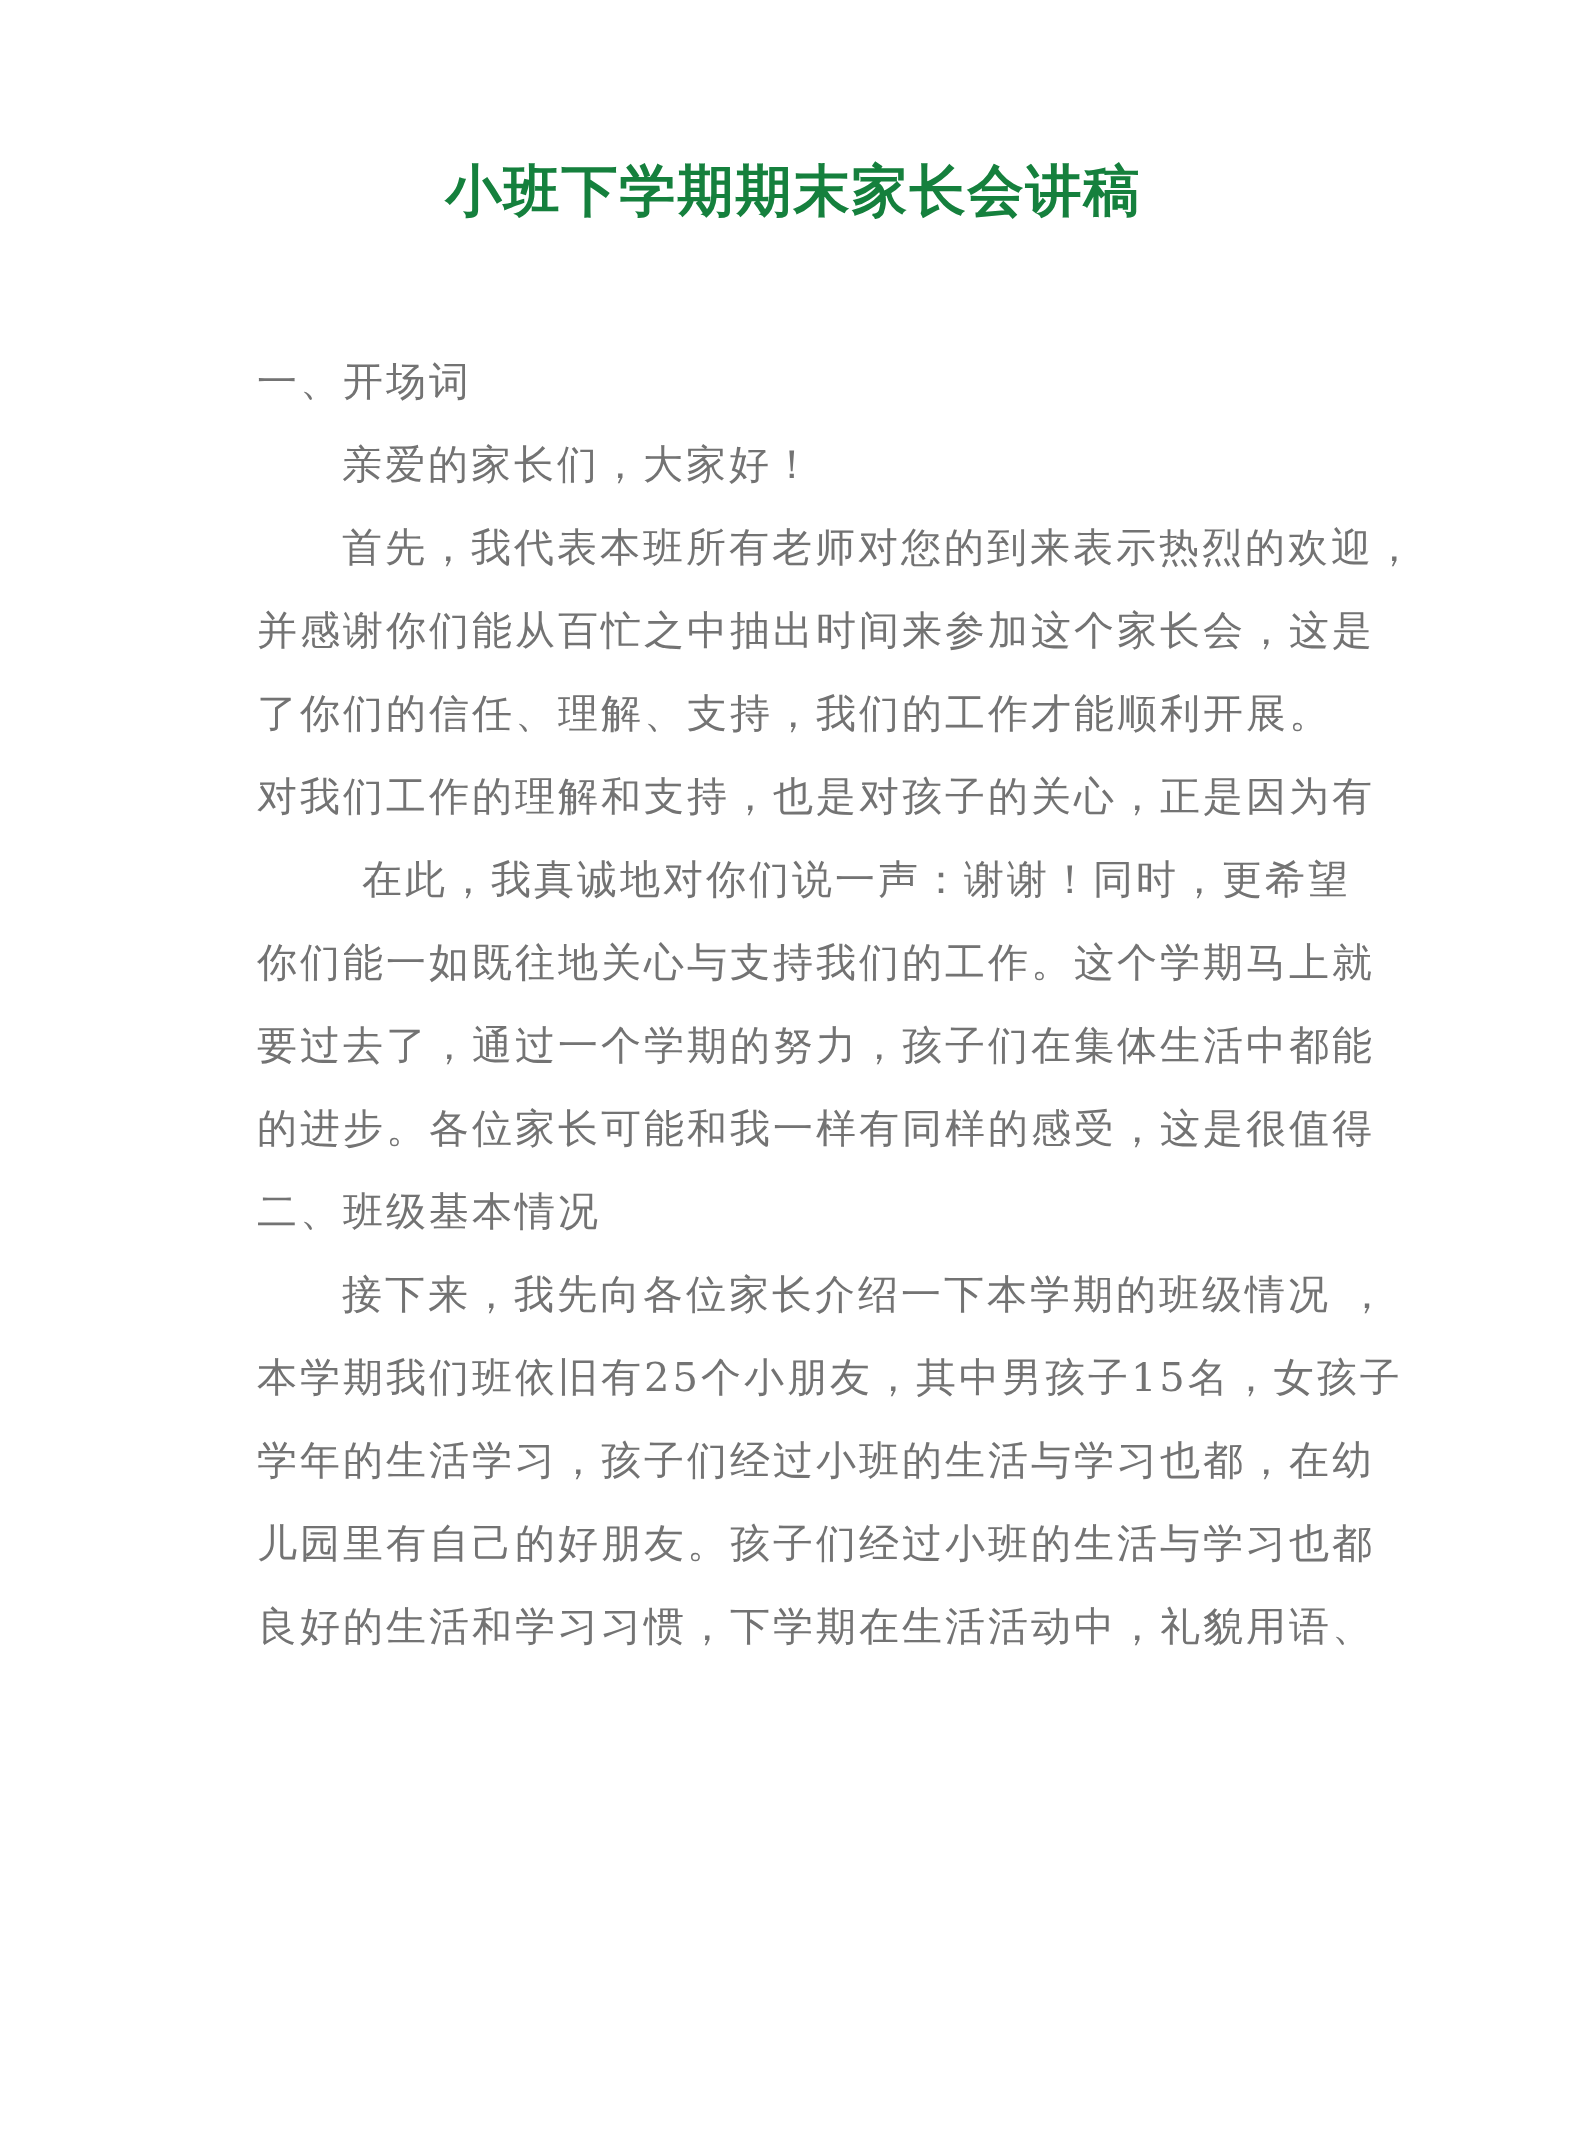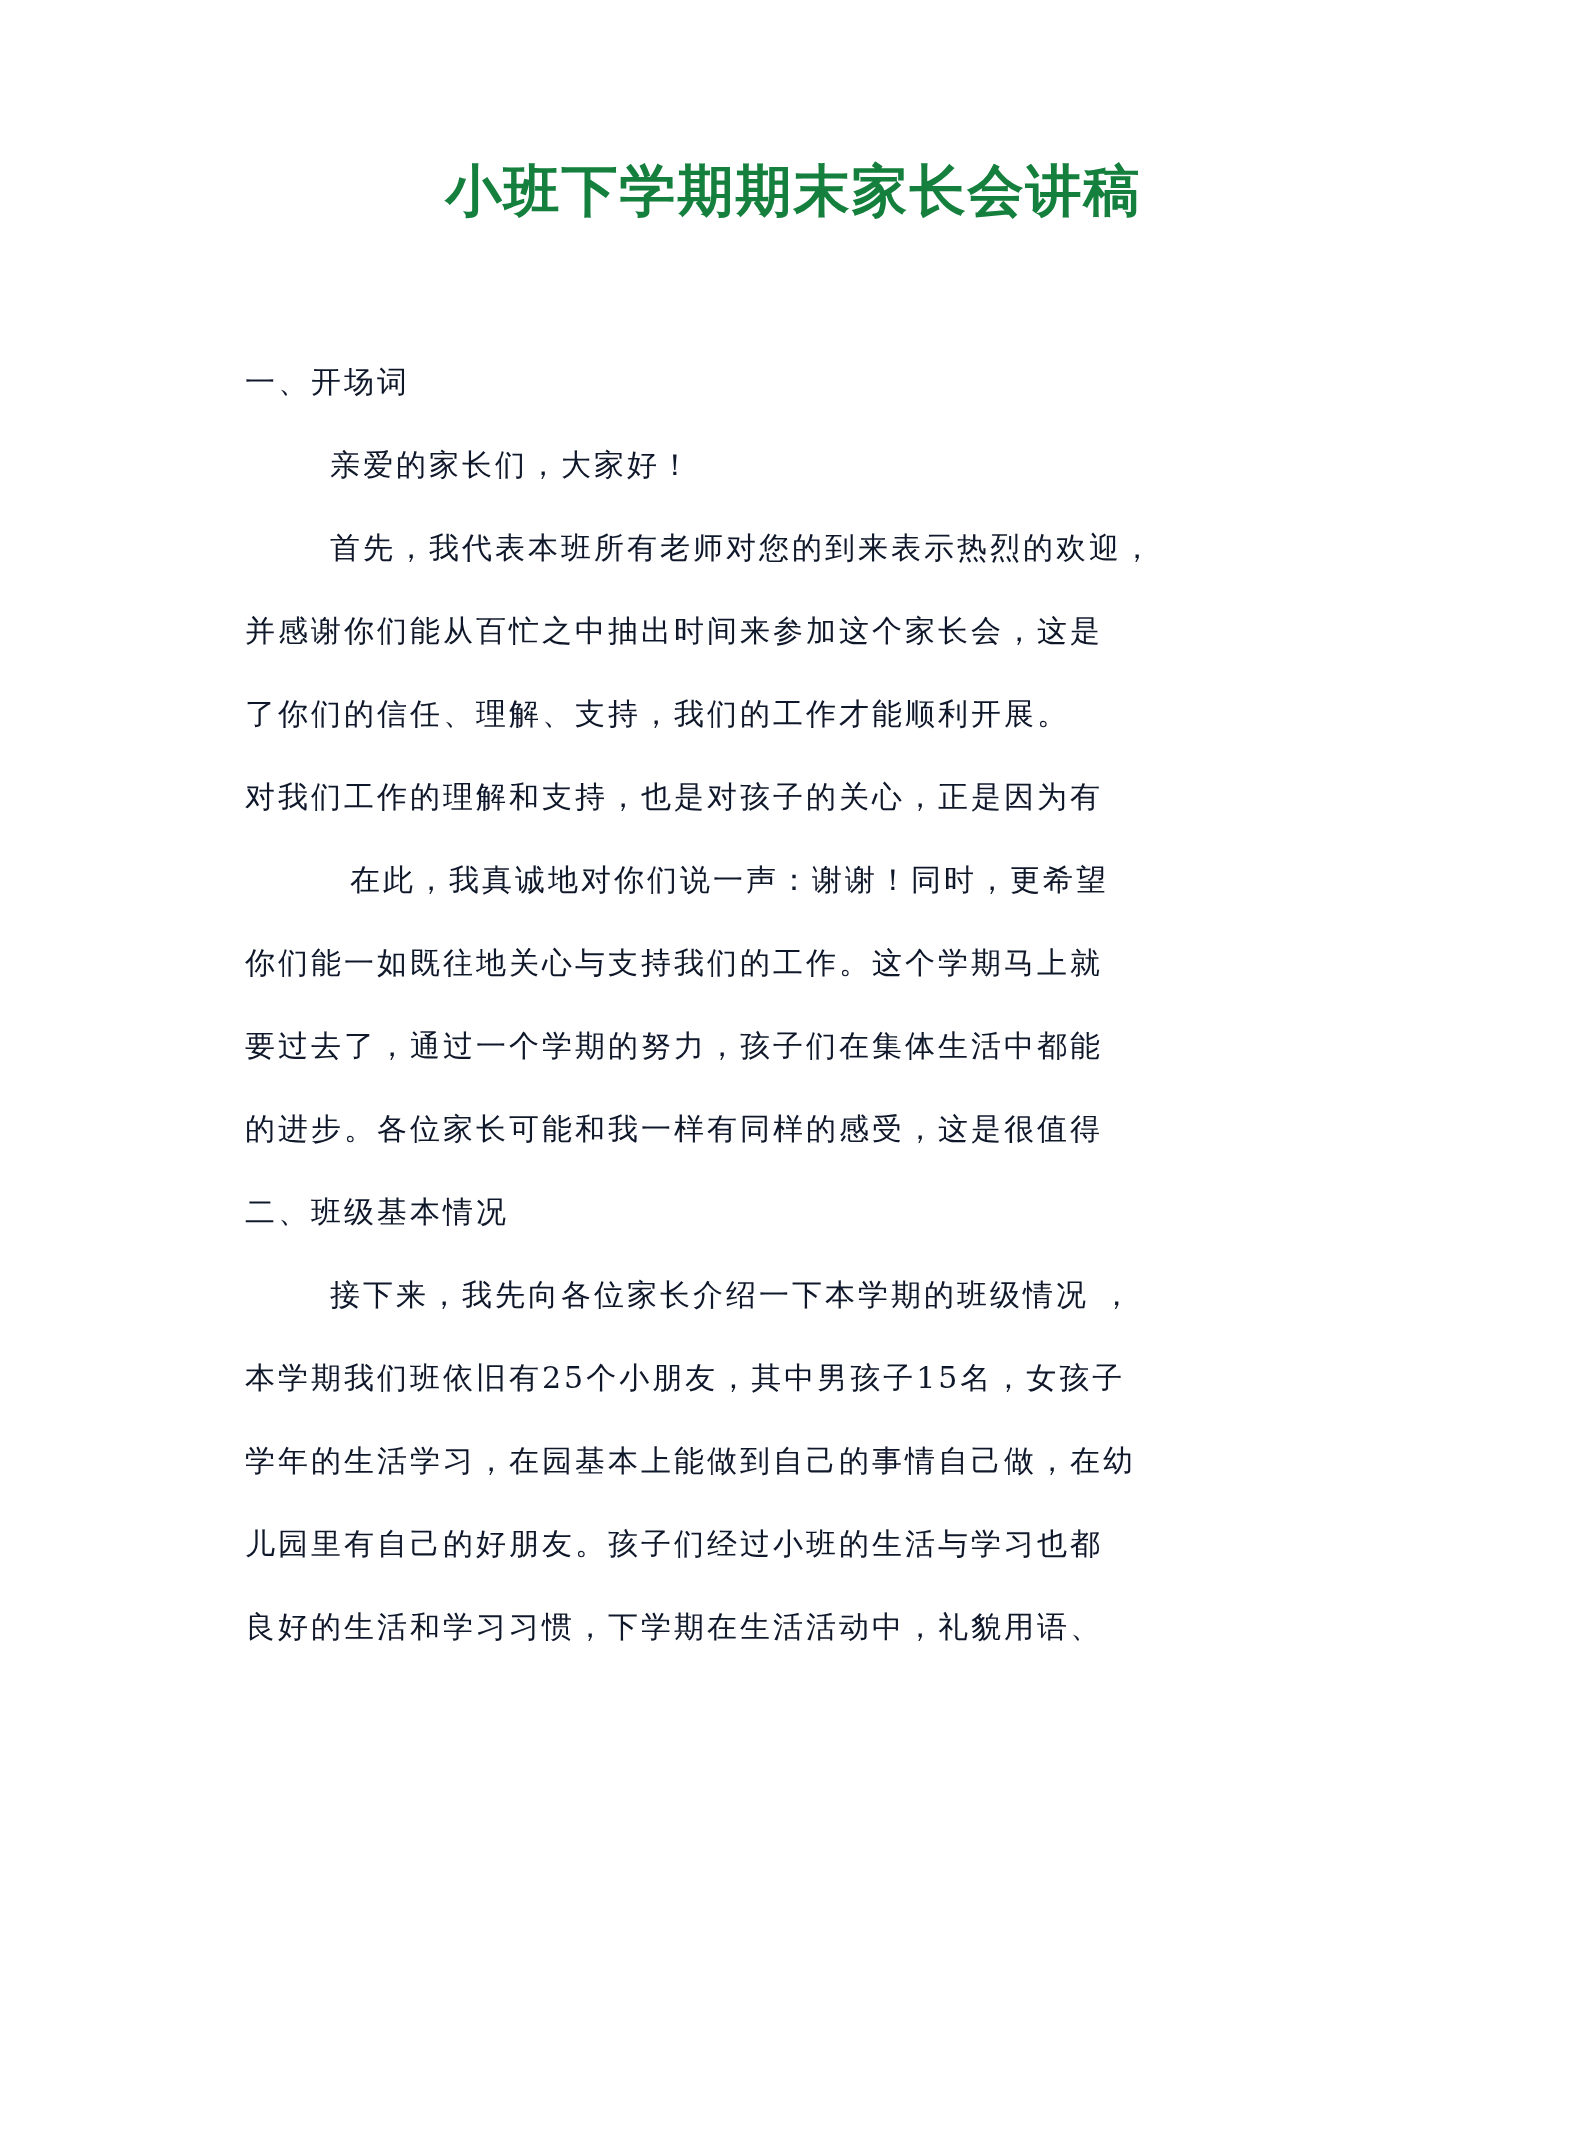--- a/index.html
+++ b/index.html
@@ -36,24 +36,25 @@
   }
   .body {
     position: absolute;
     left: 245px;
     top: 340px;
     width: 1110px;
   }
   .line {
     height: 83px;
     line-height: 83px;
-    font-size: 30px;
+    font-size: 40px;
     white-space: nowrap;
     letter-spacing: 3px;
-    color: #0f172a;
+    color: #737373;
+    margin-left: 12px;
   }
   .line.heading {
     letter-spacing: 3px;
   }
   .line.indent {
     padding-left: 85px;
   }
   .line.indent-extra {
     padding-left: 105px;
   }
@@ -73,17 +74,17 @@
     <div class="line">了你们的信任、理解、支持，我们的工作才能顺利开展。</div>
     <div class="line">对我们工作的理解和支持，也是对孩子的关心，正是因为有</div>
     <div class="line indent-extra">在此，我真诚地对你们说一声：谢谢！同时，更希望</div>
     <div class="line">你们能一如既往地关心与支持我们的工作。这个学期马上就</div>
     <div class="line">要过去了，通过一个学期的努力，孩子们在集体生活中都能</div>
     <div class="line">的进步。各位家长可能和我一样有同样的感受，这是很值得</div>
 
     <div class="line heading">二、班级基本情况</div>
     <div class="line indent">接下来，我先向各位家长介绍一下本学期的班级情况 ，</div>
     <div class="line">本学期我们班依旧有25个小朋友，其中男孩子15名，女孩子</div>
-    <div class="line">学年的生活学习，在园基本上能做到自己的事情自己做，在幼</div>
+    <div class="line">学年的生活学习，孩子们经过小班的生活与学习也都，在幼</div>
     <div class="line">儿园里有自己的好朋友。孩子们经过小班的生活与学习也都</div>
     <div class="line">良好的生活和学习习惯，下学期在生活活动中，礼貌用语、</div>
   </div>
 </div>
 
 </body></html>

